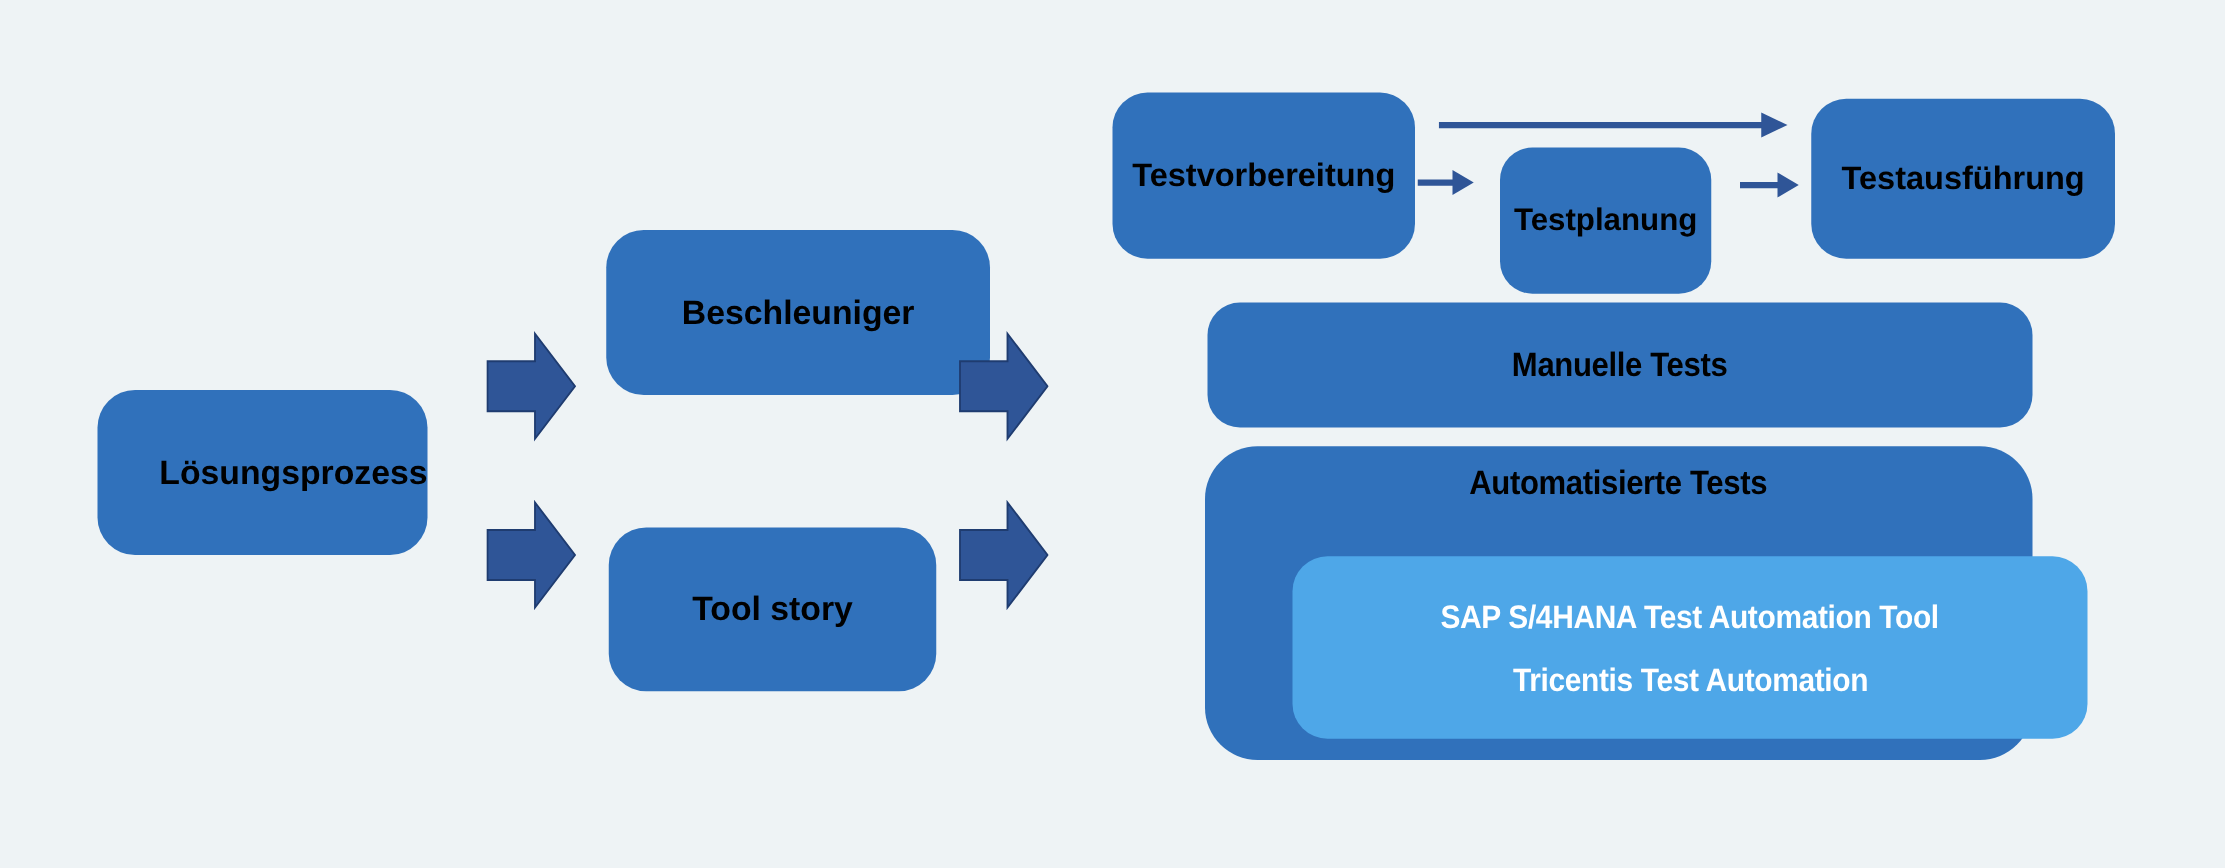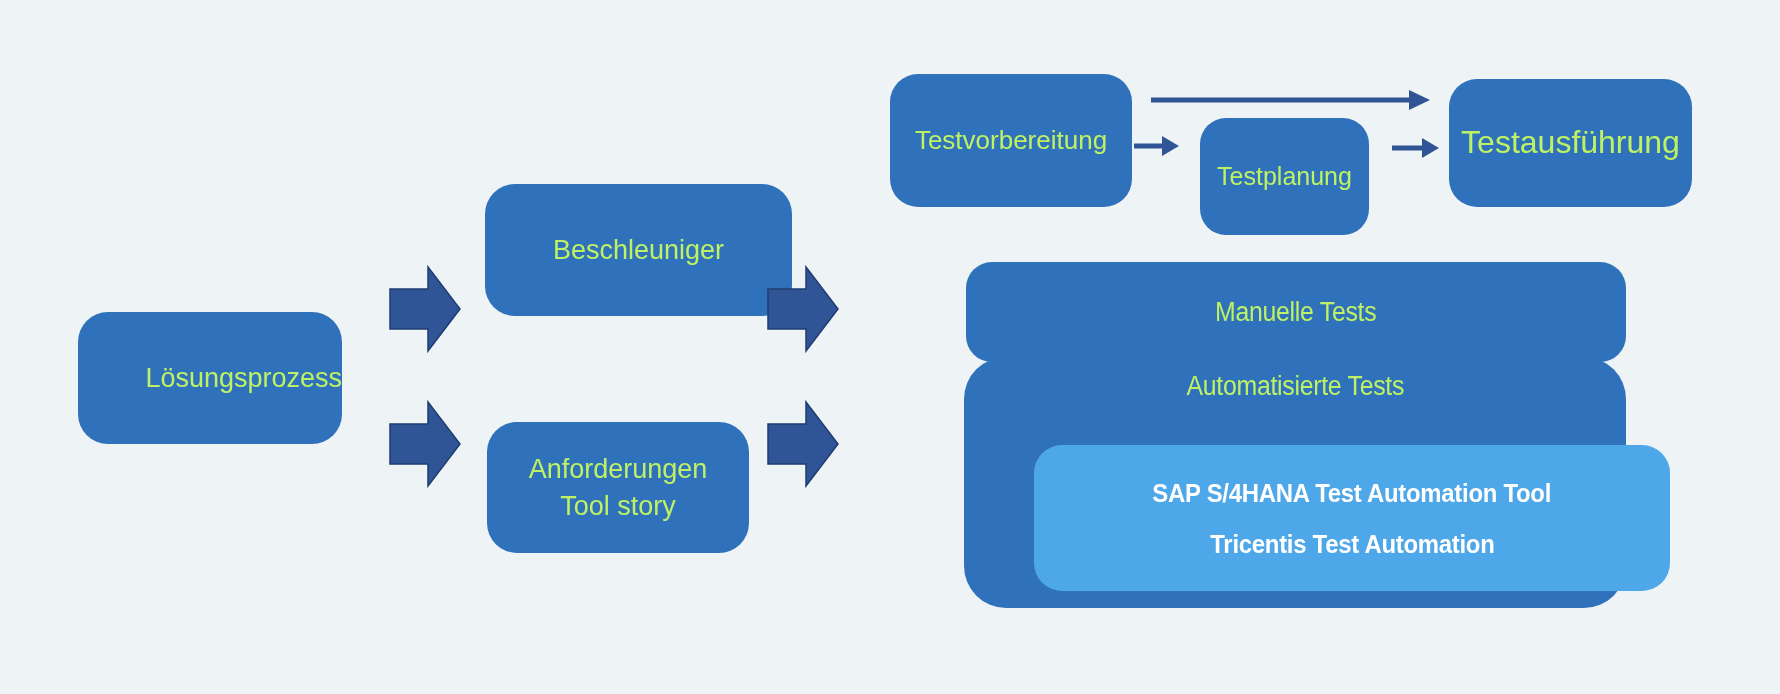--- a/index.html
+++ b/index.html
@@ -8,27 +8,27 @@
     position: relative;
     width: 1780px;
     height: 694px;
     background: #eef3f5;
     overflow: hidden;
     font-family: "Liberation Sans", sans-serif;
   }
   .box {
     position: absolute;
     background: #3071bb;
-    color: #bef264;
+    color: #000000;
     display: flex;
     flex-direction: column;
     align-items: center;
     justify-content: center;
     text-align: center;
-    font-weight: normal;
+    font-weight: bold;
     font-size: 27px;
     border-radius: 30px;
     line-height: 1.35;
   }
   .box .lbl { display: inline-block; }
   .cond .lbl { transform: scaleX(0.92); letter-spacing: -0.3px; }
   .bar { border-radius: 26px; }
   .outer-container { border-radius: 42px; justify-content: flex-start; }
   .outer-title { padding-top: 14px; line-height: 30px; }
   .inner-box {
@@ -58,21 +58,20 @@
 
   <div class="box" style="left:78px; top:312px; width:264px; height:132px;align-items:flex-end;">
     <span class="lbl">Lösungsprozess</span>
   </div>
 
   <div class="box" style="left:485px; top:184px; width:307px; height:132px;">
     <span class="lbl">Beschleuniger</span>
   </div>
 
   <div class="box" style="left:487px; top:422px; width:262px; height:131px;">
-    <span class="lbl">Anforderungen</span>
     <span class="lbl">Tool story</span>
   </div>
 
   <svg class="arrow-svg" style="left:389px; top:264px;" width="72" height="90" viewBox="0 0 72 90">
     <polygon class="block-arrow-fill" points="1,25 39,25 39,3 71,45 39,87 39,65 1,65"></polygon>
   </svg>
   <svg class="arrow-svg" style="left:389px; top:399px;" width="72" height="90" viewBox="0 0 72 90">
     <polygon class="block-arrow-fill" points="1,25 39,25 39,3 71,45 39,87 39,65 1,65"></polygon>
   </svg>
   <svg class="arrow-svg" style="left:767px; top:264px;" width="72" height="90" viewBox="0 0 72 90">
@@ -83,38 +82,38 @@
   </svg>
 
   <div class="box" style="left:890px; top:74px; width:242px; height:133px; border-radius:28px; font-size:26px;">
     <span class="lbl">Testvorbereitung</span>
   </div>
 
   <div class="box" style="left:1200px; top:118px; width:169px; height:117px; border-radius:26px; font-size:25px;">
     <span class="lbl">Testplanung</span>
   </div>
 
-  <div class="box" style="left:1449px; top:79px; width:243px; height:128px; border-radius:28px; font-size:32px;">
+  <div class="box" style="left:1449px; top:79px; width:243px; height:128px; border-radius:28px; font-size:26px;">
     <span class="lbl">Testausführung</span>
   </div>
 
   <svg class="arrow-svg" style="left:1151px; top:87px;" width="280" height="26" viewBox="0 0 280 26">
     <line class="thin-arrow-stroke" x1="0" y1="13" x2="262" y2="13"></line>
     <polygon class="thin-arrow-head" points="258,3 279,13 258,23"></polygon>
   </svg>
   <svg class="arrow-svg" style="left:1134px; top:133px;" width="46" height="26" viewBox="0 0 46 26">
     <line class="thin-arrow-stroke" x1="0" y1="13" x2="31" y2="13"></line>
     <polygon class="thin-arrow-head" points="28,3 45,13 28,23"></polygon>
   </svg>
   <svg class="arrow-svg" style="left:1392px; top:135px;" width="48" height="26" viewBox="0 0 48 26">
     <line class="thin-arrow-stroke" x1="0" y1="13" x2="33" y2="13"></line>
     <polygon class="thin-arrow-head" points="30,3 47,13 30,23"></polygon>
   </svg>
 
-  <div class="box bar cond" style="left:966px; top:242px; width:660px; height:100px;margin-top:20px;">
+  <div class="box bar cond" style="left:966px; top:242px; width:660px; height:100px;">
     <span class="lbl">Manuelle Tests</span>
   </div>
 
   <div class="box outer-container cond" style="left:964px; top:357px; width:662px; height:251px;">
     <span class="lbl outer-title">Automatisierte Tests</span>
   </div>
 
   <div class="inner-box cond" style="left:1034px; top:445px; width:636px; height:146px;">
     <span class="lbl">SAP S/4HANA Test Automation Tool</span>
     <span class="lbl">Tricentis Test Automation</span>

